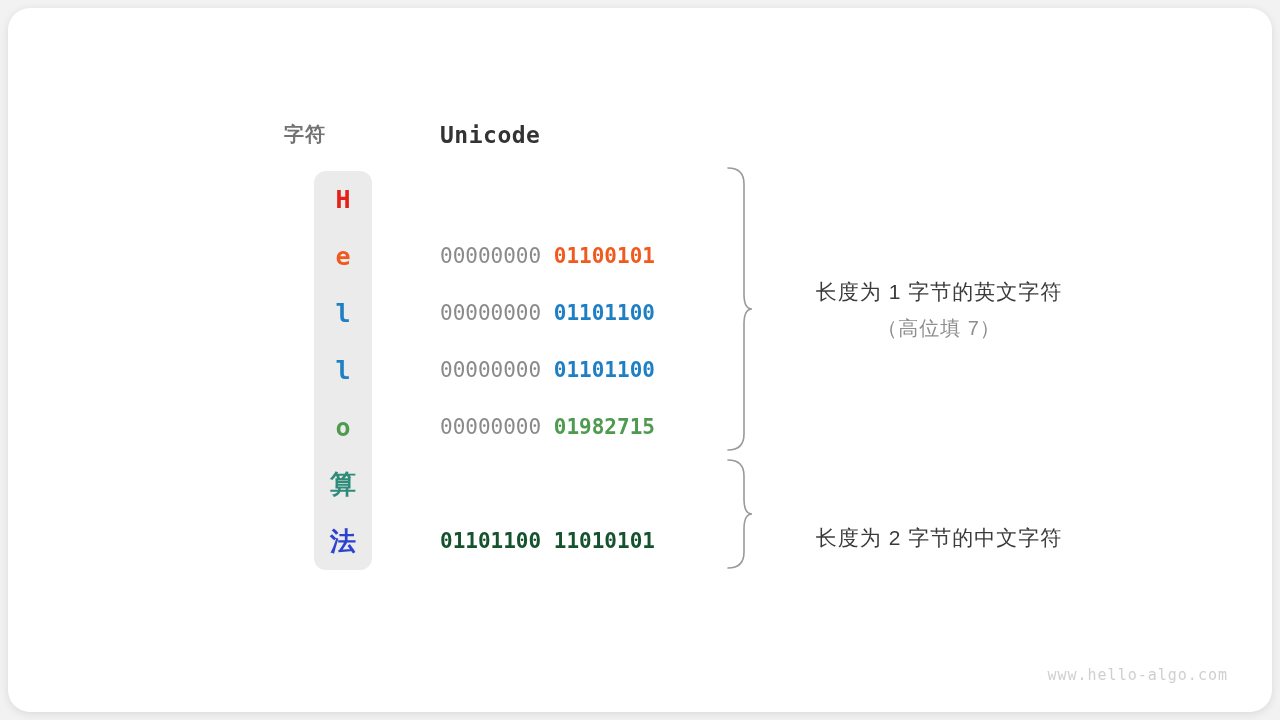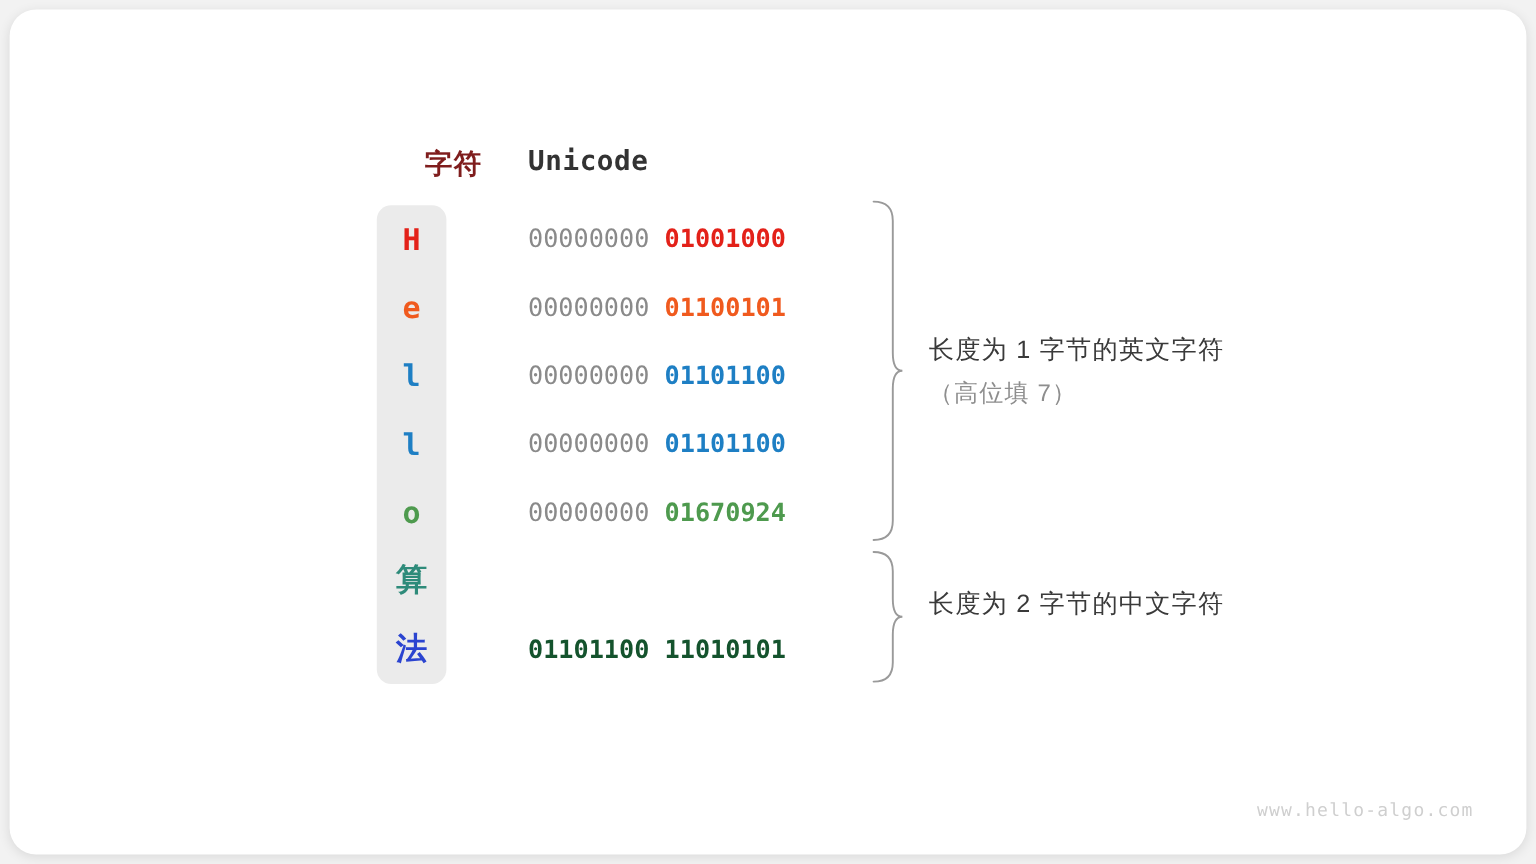--- a/index.html
+++ b/index.html
@@ -32,24 +32,24 @@
     box-shadow: 0 2px 10px rgba(0,0,0,0.10);
     overflow: hidden;
   }
 
   
   .col-header-char {
     position: absolute;
     left: 276px;
     top: 113px;
     width: 118px;
-    text-align: right;
-    font-size: 23px;
+    text-align: left;
+    font-size: 20px;
     font-weight: bold;
-    color: #7f1d1d;
+    color: #737373;
     letter-spacing: 1px;
   }
   .col-header-unicode {
     position: absolute;
     left: 432px;
     top: 114px;
     width: 252px;
     text-align: left;
     font-family: "DejaVu Sans Mono", "Liberation Mono", monospace;
     font-size: 23px;
@@ -105,21 +105,21 @@
   }
 
   
   .brace {
     position: absolute;
   }
 
   
   .annotation {
     position: absolute;
-    text-align: left;
+    text-align: center;
     font-size: 21px;
     color: #3a3a3a;
     letter-spacing: 1px;
     line-height: 36px;
   }
   .annotation .sub {
     display: block;
     color: #8e8e8e;
     font-size: 20px;
   }
@@ -147,40 +147,39 @@
     <div id="char-column" style="background: rgb(235, 235, 235);"></div>
 
     <div class="char-cell" style="top: 163px; color: rgb(227, 33, 25);">H</div>
     <div class="char-cell" style="top: 220px; color: rgb(240, 90, 30);">e</div>
     <div class="char-cell" style="top: 277px; color: rgb(30, 127, 196);">l</div>
     <div class="char-cell" style="top: 334px; color: rgb(30, 127, 196);">l</div>
     <div class="char-cell" style="top: 391px; color: rgb(78, 154, 78);">o</div>
     <div class="char-cell cjk" style="top: 448px; color: rgb(46, 139, 122);">算</div>
     <div class="char-cell cjk" style="top: 505px; color: rgb(43, 68, 208);">法</div>
 
-    <div class="bin-row" style="top:163px"><span class="bin-high" style="color: rgb(138, 138, 138);">00000000 </span><span class="bin-low" style="color: rgb(227, 33, 25);">01001000</span></div>
     <div class="bin-row" style="top:220px"><span class="bin-high" style="color: rgb(138, 138, 138);">00000000 </span><span class="bin-low" style="color: rgb(240, 90, 30);">01100101</span></div>
     <div class="bin-row" style="top:277px"><span class="bin-high" style="color: rgb(138, 138, 138);">00000000 </span><span class="bin-low" style="color: rgb(30, 127, 196);">01101100</span></div>
     <div class="bin-row" style="top:334px"><span class="bin-high" style="color: rgb(138, 138, 138);">00000000 </span><span class="bin-low" style="color: rgb(30, 127, 196);">01101100</span></div>
-    <div class="bin-row" style="top:391px"><span class="bin-high" style="color: rgb(138, 138, 138);">00000000 </span><span class="bin-low" style="color: rgb(78, 154, 78);">01670924</span></div>
+    <div class="bin-row" style="top:391px"><span class="bin-high" style="color: rgb(138, 138, 138);">00000000 </span><span class="bin-low" style="color: rgb(78, 154, 78);">01982715</span></div>
     <div class="bin-row" style="top:505px"><span class="bin-high" style="color: rgb(138, 138, 138);"></span><span class="bin-low" style="color: #14532d;">01101100 11010101</span></div>
 
     <svg class="brace" style="left:716px; top:158px;" width="30" height="286">
       <path d="M 4 2 Q 20 2 20 18 L 20 128 Q 20 143 28 143 Q 20 143 20 158 L 20 268 Q 20 284 4 284" fill="none" stroke="#9a9a9a" stroke-width="1.6" stroke-linecap="round"></path>
     </svg>
 
     <svg class="brace" style="left:716px; top:450px;" width="30" height="112">
       <path d="M 4 2 Q 20 2 20 18 L 20 41 Q 20 56 28 56 Q 20 56 20 71 L 20 94 Q 20 110 4 110" fill="none" stroke="#9a9a9a" stroke-width="1.6" stroke-linecap="round"></path>
     </svg>
 
     <div class="annotation" style="left:766px; top:266px; width:330px;">
       <span>长度为 1 字节的英文字符</span>
       <span class="sub">（高位填 7）</span>
     </div>
 
-    <div class="annotation" style="left:766px; top:478px; width:330px;">
+    <div class="annotation" style="left:766px; top:512px; width:330px;">
       <span>长度为 2 字节的中文字符</span>
     </div>
 
     <div id="watermark" style="color: rgb(207, 207, 207); margin-top: 48px;">www.hello-algo.com</div>
 
   </div>
 </div>
 
 </body></html>

